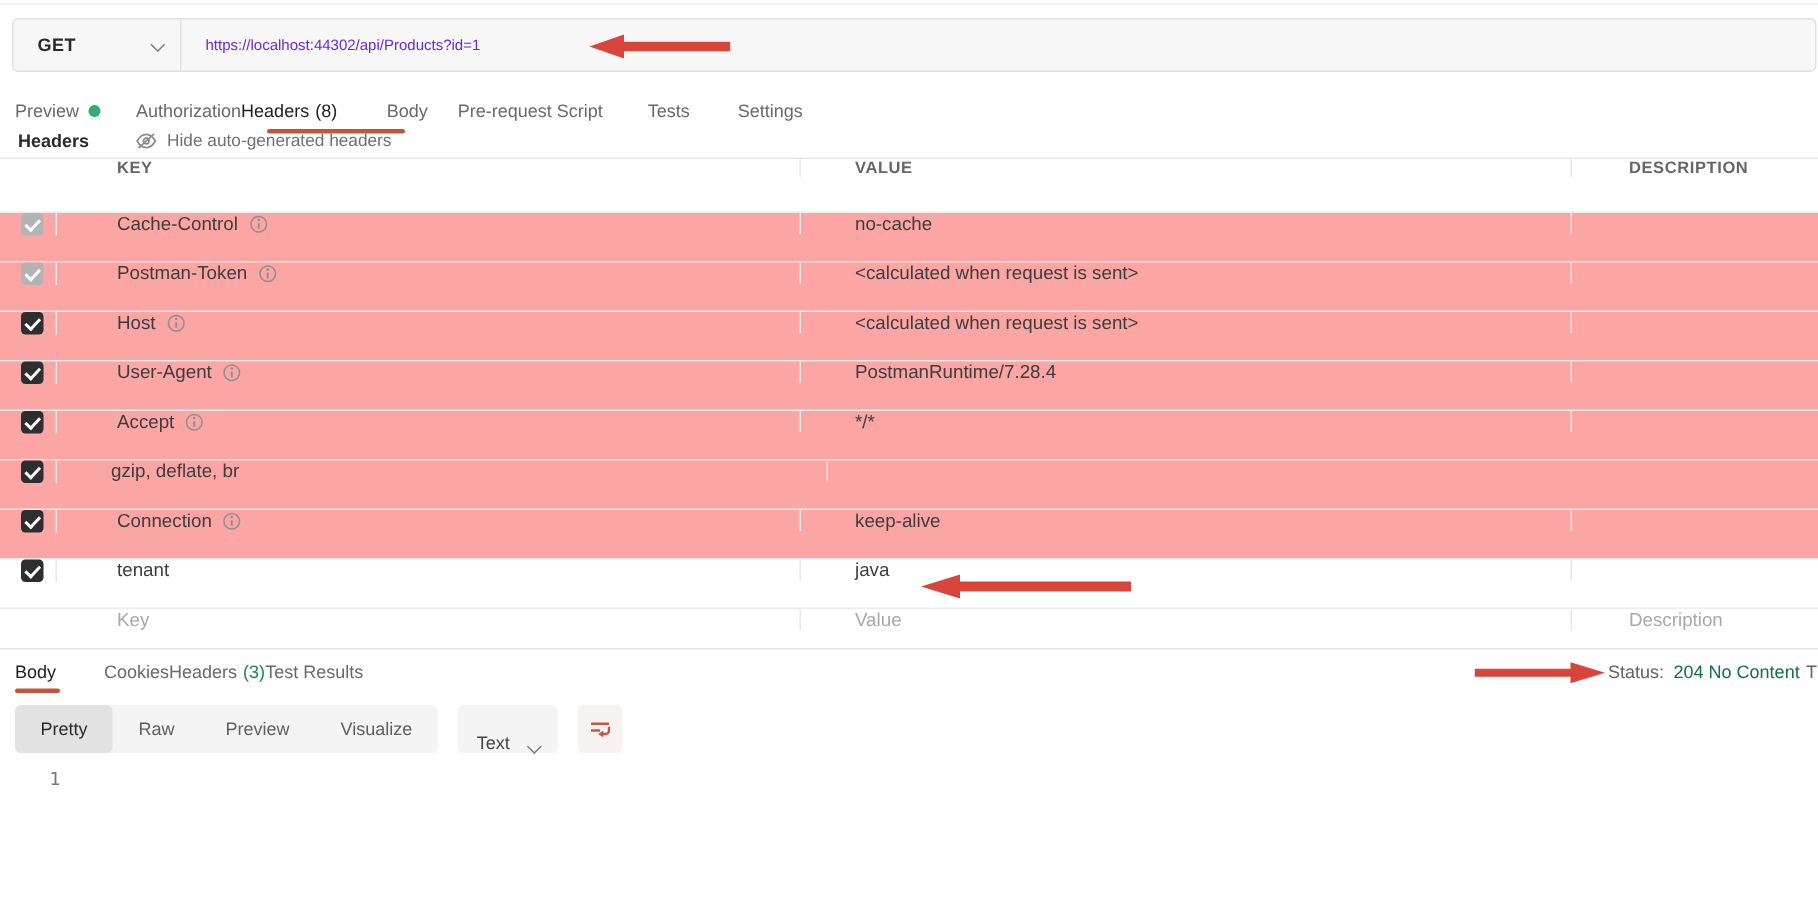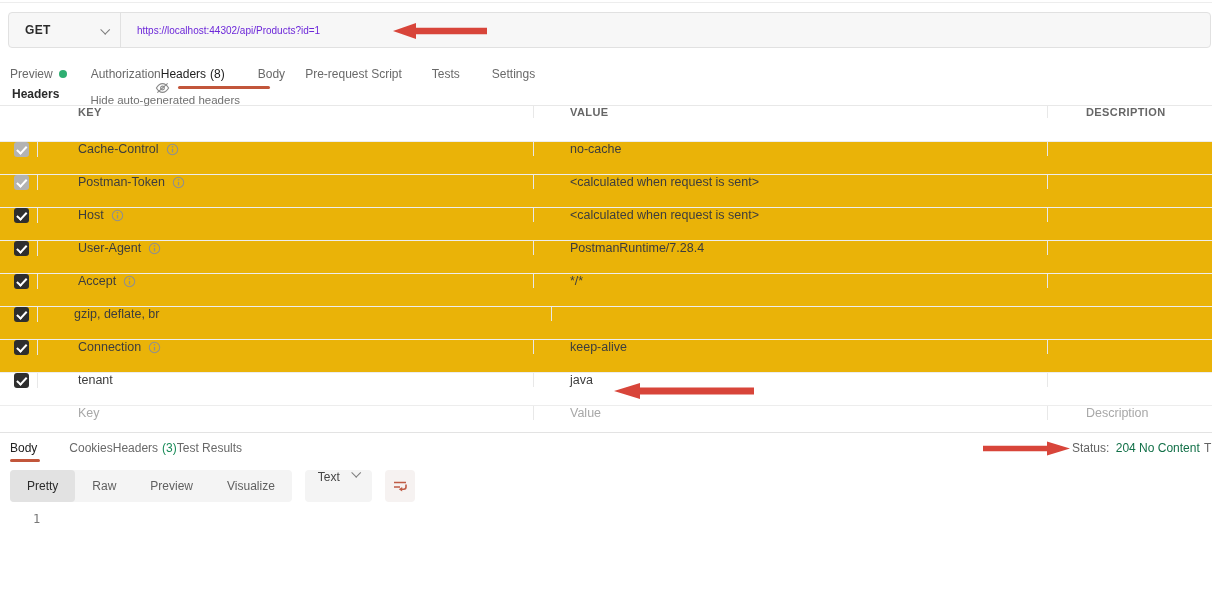--- a/index.html
+++ b/index.html
@@ -27,28 +27,28 @@
   .rtab .count{margin-left:4px;}
   .m24{margin-right:24px}.m17{}.m33{margin-right:33px}
   .m20{margin-right:20px}.m30{margin-right:30px}.m22{margin-right:32px}
   .rtab.active{color:#212121;}
   .dot{width:8px;height:8px;border-radius:50%;margin-left:6px;}
   .tab-underline{position:absolute;left:178px;top:86px;width:92px;height:3px;border-radius:2px;z-index:3;}
 
   
   .hdr-heading{position:absolute;left:12px;top:85px;height:18px;display:flex;align-items:center;z-index:2;}
   .hdr-title{font-weight:bold;font-size:12px;color:#2b2b2b;}
-  .hdr-toggle{display:flex;align-items:center;margin-left:31px;color:#707070;font-size:11.5px;cursor:pointer;flex-direction:column;}
+  .hdr-toggle{display:flex;align-items:center;margin-left:31px;color:#707070;font-size:11.5px;cursor:pointer;}
   .hdr-toggle svg{margin-right:6px;}
 
   
   .table{position:absolute;left:0;top:105px;width:1212px;border-top:1px solid #e8e8e8;}
   .trow{display:flex;align-items:flex-start;height:33px;border-bottom:1px solid #ededed;box-sizing:border-box;gap:28px;}
   .trow.head{height:36px;background:#fff;}
-  .trow.gray{background:#eab308;}
+  .trow.gray{background:#fca5a5;}
   .trow.white{background:#fff;}
   .trow.ph{height:27px;border-bottom:1px solid #e3e3e3;}
   .c-check{width:38px;display:flex;align-items:center;justify-content:flex-end;
            padding-right:2px;border-right:1px solid #e8e8e8;box-sizing:border-box;}
   .c-key{width:468px;display:flex;align-items:center;padding-left:12px;
          border-right:1px solid #e8e8e8;box-sizing:border-box;font-size:12.5px;color:#3d3d3d;}
   .c-val{width:486px;display:flex;align-items:center;padding-left:8px;
          border-right:1px solid #e8e8e8;box-sizing:border-box;font-size:12.5px;color:#3d3d3d;position:relative;}
   .c-desc{flex:1;display:flex;align-items:center;padding-left:10px;font-size:12.5px;color:#3d3d3d;}
   .col-label{font-size:11px;font-weight:bold;color:#666;letter-spacing:.4px;}
@@ -67,21 +67,21 @@
   .resp-underline{position:absolute;left:10px;top:459px;width:30px;height:3px;border-radius:2px;}
   .status-line{position:absolute;top:441px;left:1072px;font-size:12px;color:#636363;white-space:nowrap;}
   .status-line .val{margin-left:3px;}
   .meta-trunc{position:absolute;top:441px;left:1204px;font-size:12px;color:#636363;}
 
   .toolbar{position:absolute;left:10px;top:470px;height:32px;display:flex;align-items:center;}
   .seg{display:flex;align-items:center;background:#f4f4f4;border-radius:4px;height:32px;}
   .seg-item{display:flex;align-items:center;height:32px;padding:0 17px;border-radius:4px;
             color:#5f5f5f;font-size:12px;cursor:pointer;box-sizing:border-box;}
   .seg-item.sel{background:#e2e2e2;color:#2b2b2b;}
-  .fmt-btn{display:flex;align-items:flex-start;margin-left:13px;height:32px;padding:0 13px;
+  .fmt-btn{display:flex;align-items:flex-end;margin-left:13px;height:32px;padding:0 13px;
            background:#f4f4f4;border-radius:4px;font-size:12px;color:#444;cursor:pointer;}
   .fmt-btn .chev{margin-left:12px;}
   .wrap-btn{display:flex;align-items:center;justify-content:center;margin-left:13px;width:30px;height:32px;
             background:#f6f2f1;border-radius:4px;cursor:pointer;}
 
   .line-no{position:absolute;left:33px;top:512px;font-family:"DejaVu Sans Mono",monospace;
            font-size:12px;color:#777;}
 </style>
 </head>
 <body>

